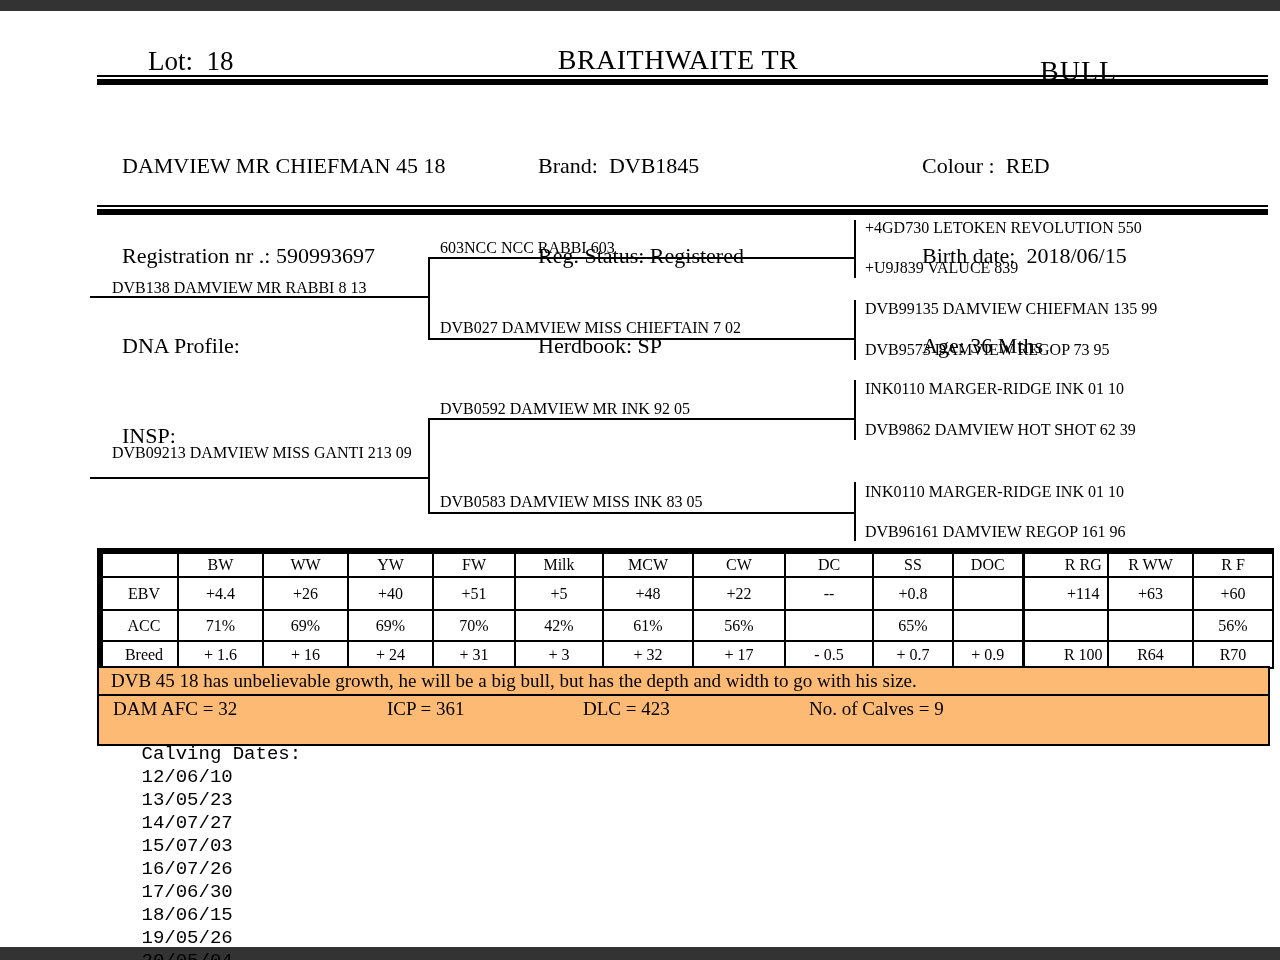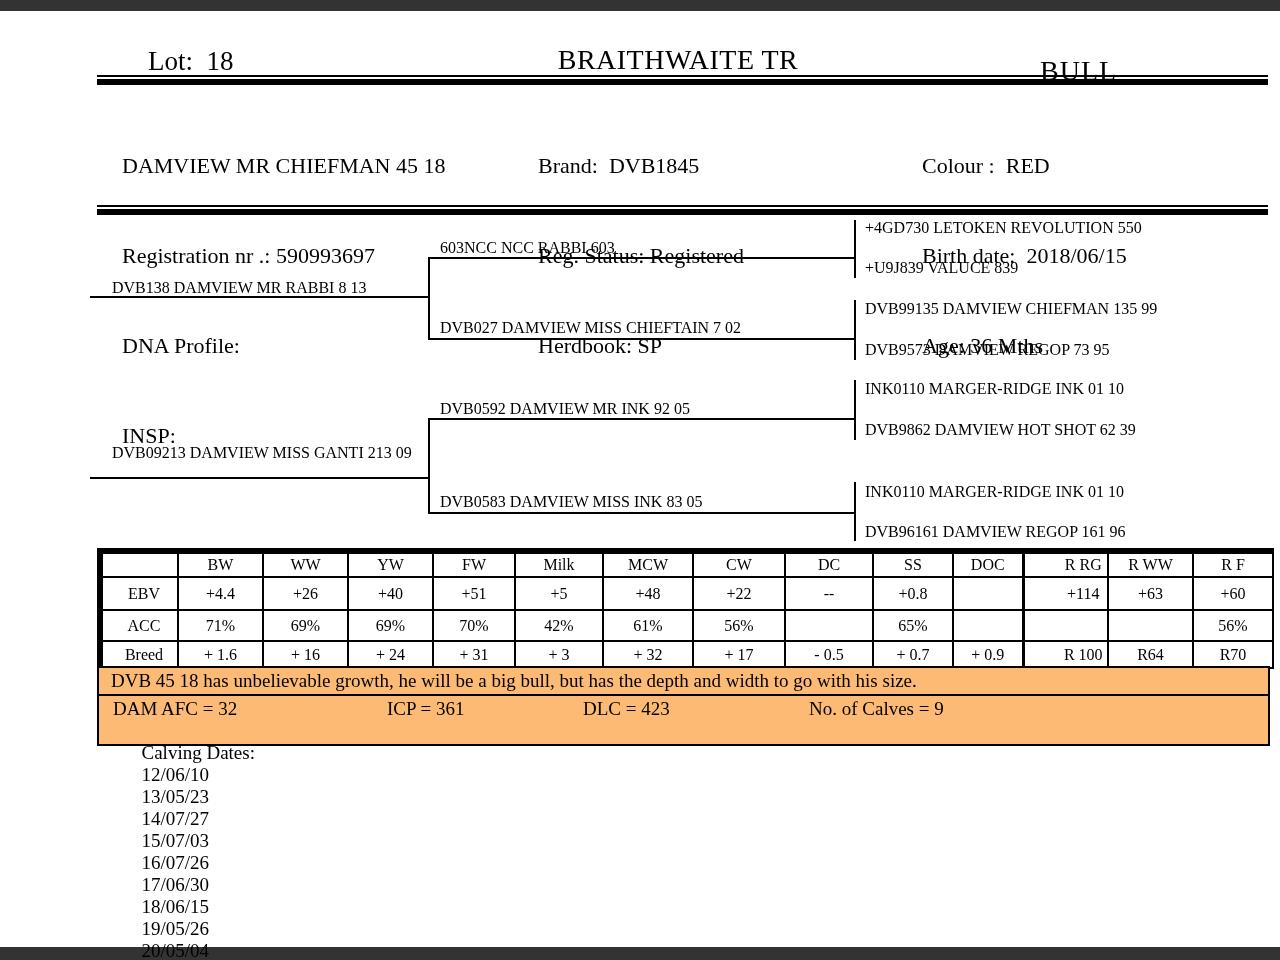--- a/index.html
+++ b/index.html
@@ -38,21 +38,21 @@
   table.ebv td.rowlab{text-align:center;padding-left:8px;}
   table.ebv .thickleft{border-left:3px solid #000;padding-left:35px;}
   tr.r-head{height:26px;} tr.r-ebv{height:33px;} tr.r-acc{height:31px;} tr.r-breed{height:27px;}
 
   .box{position:absolute;left:97px;width:1169px;border:2px solid #000;background:#fdba74;}
   .comment-box{top:666px;height:26px;font-size:19px;line-height:26px;padding-left:12px;width:1157px;}
   .dam-box{top:694px;height:48px;font-size:19px;}
   .dam-box .l1{position:absolute;top:2px;left:0;width:100%;height:22px;}
   .dam-box .l1 span{position:absolute;white-space:pre;}
   .dam-box .l2{position:absolute;top:24px;left:14px;white-space:pre;}
-  .dam-box .l2 span{margin-right:5px;}
+  .dam-box .l2 span{margin-right:5px;font-family:Liberation Mono, monospace;}
 </style>
 </head>
 <body>
 
 <div class="page">
   <div class="bar top"></div>
   <div class="bar bottom"></div>
 
   <div class="hdr hdr-lot">Lot:  18</div>
   <div class="hdr hdr-title">BRAITHWAITE TR</div>

